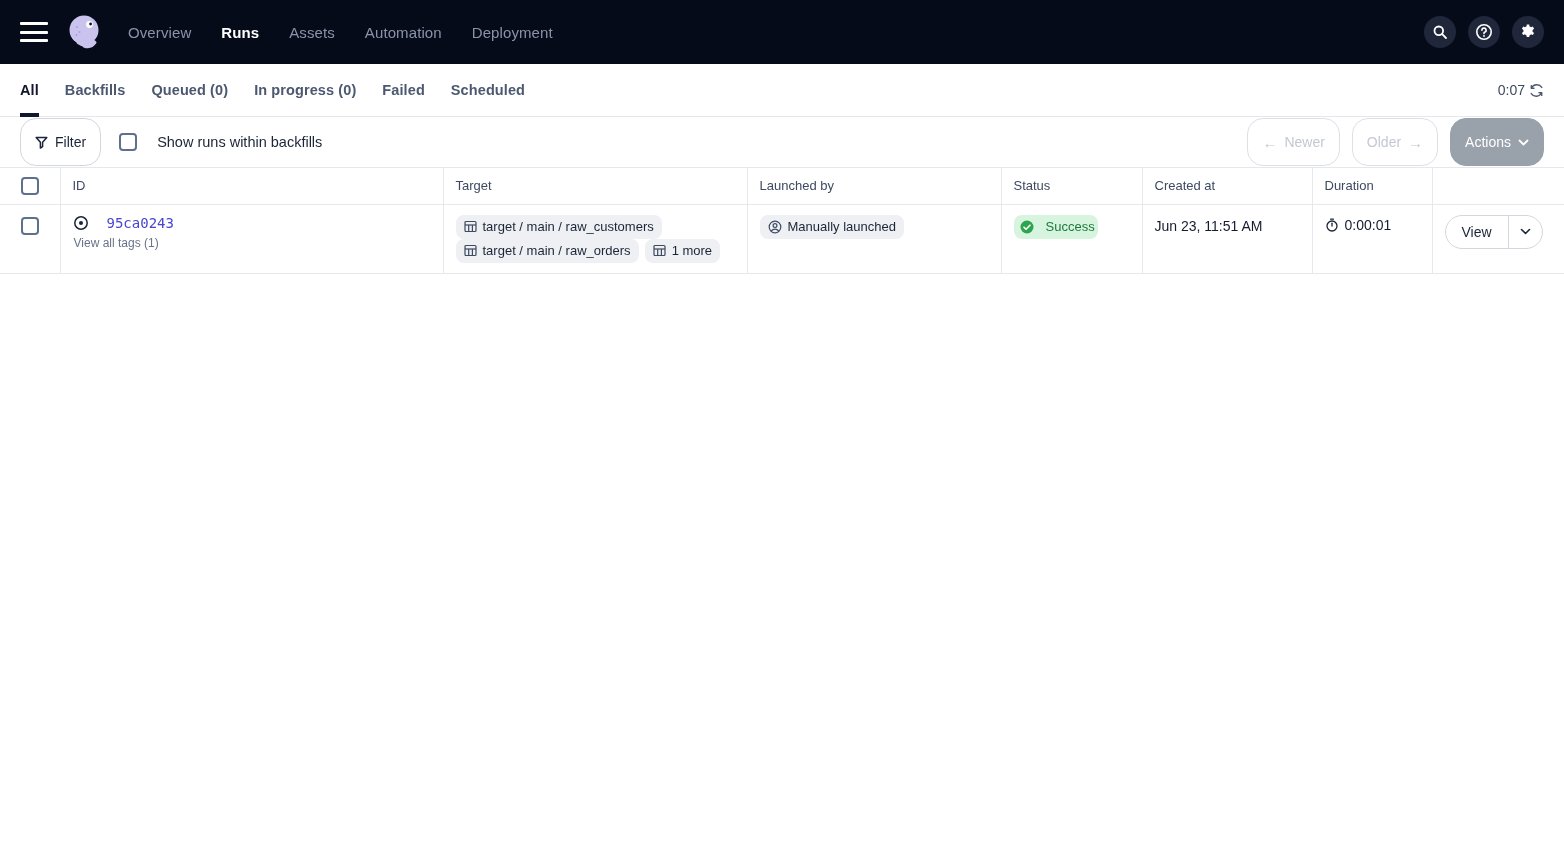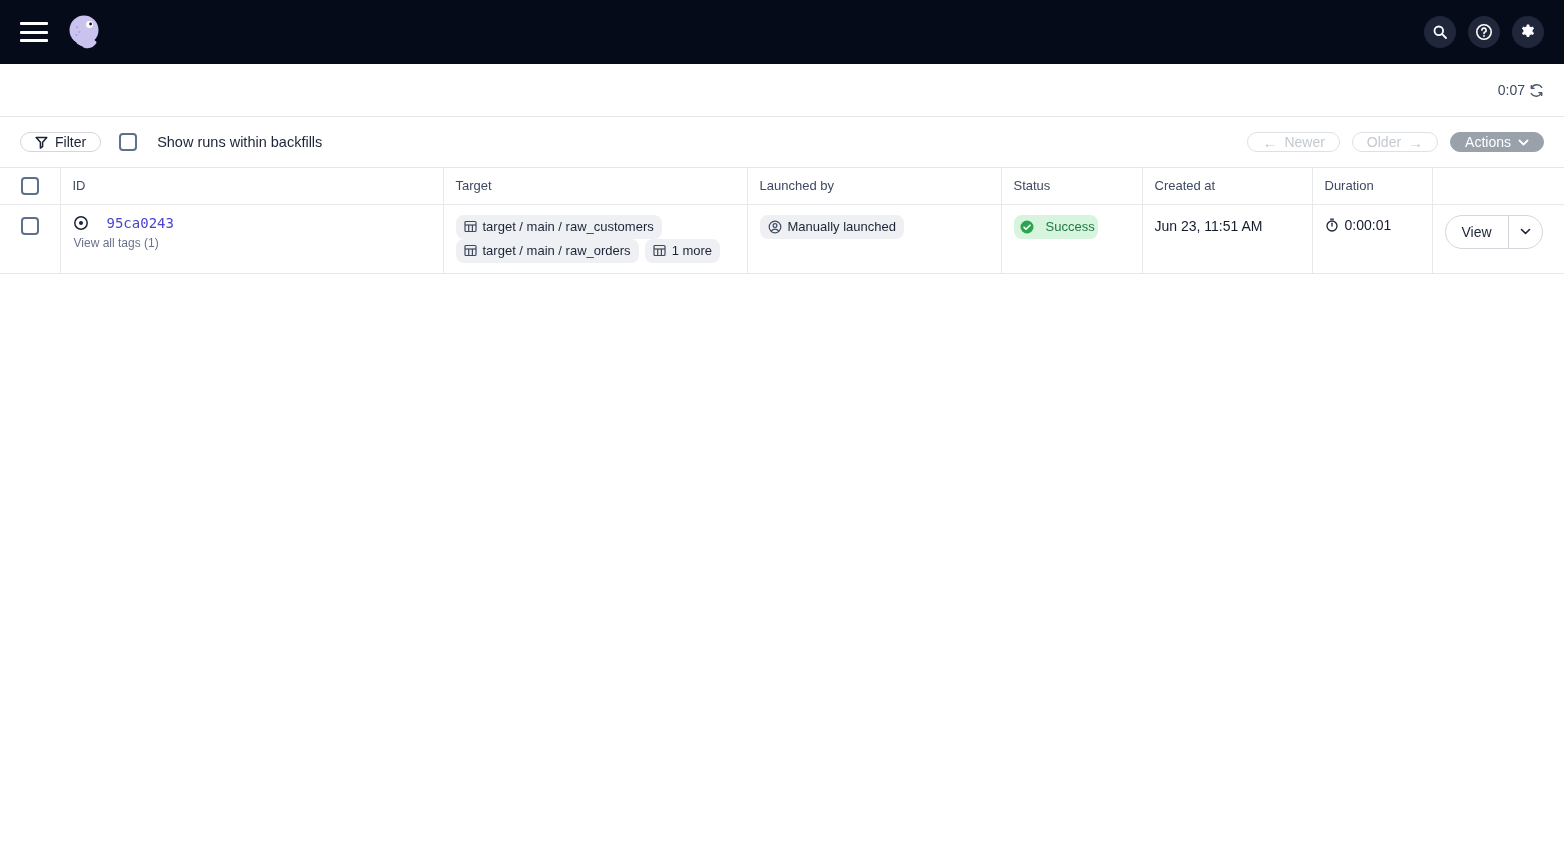--- a/index.html
+++ b/index.html
@@ -39,21 +39,21 @@
   .tabs-right { margin-left: auto; display: flex; align-items: center; gap: 4px; color: #3E4A61; }
   .timer { font-size: 14px; color: #3E4A61; }
   .refresh { color: #4C5870; display: flex; cursor: pointer; }
 
   
   .toolbar {
     height: 51px; display: flex; align-items: center; padding: 0 20px;
     border-bottom: 1px solid #E4E7EB;
   }
   .btn {
-    height: 20px; border-radius: 16px; border: 1px solid #D3D7DD; background: #ffffff;
+    height: 48px; border-radius: 16px; border: 1px solid #D3D7DD; background: #ffffff;
     display: inline-flex; align-items: center; gap: 7px; padding: 0 14px;
     font-size: 14px; color: #1B2537; cursor: pointer; font-family: "Liberation Sans", sans-serif;
   }
   .btn.disabled { color: #C3C9D2; border-color: #DDE0E5; cursor: default; }
   .btn.primary-disabled { background: #99A1AB; border-color: #99A1AB; color: #ffffff; }
   .checkbox {
     width: 18px; height: 18px; border: 2px solid #5E708C; border-radius: 4px; background: #fff; cursor: pointer;
   }
   .check-label { font-size: 14.5px; color: #1B2537; margin-left: 20px; cursor: pointer; }
   .toolbar .filter-btn { margin-right: 18px; }
@@ -130,20 +130,27 @@
       <circle cx="26.6" cy="13" r="1.4" fill="#10131F"></circle>
       <path d="M10 27 q7 8 18 2" stroke="#C9C3EE" stroke-width="3" fill="none" stroke-linecap="round"></path>
       <path d="M14 31.5 q8 6 16 -1" stroke="#C9C3EE" stroke-width="3" fill="none" stroke-linecap="round"></path>
       <path d="M20 35 q7 2.5 11 -3.5" stroke="#C9C3EE" stroke-width="3" fill="none" stroke-linecap="round"></path>
       <circle cx="13" cy="16" r="1" fill="#A9A1DE"></circle>
       <circle cx="15.5" cy="21" r="1" fill="#A9A1DE"></circle>
       <circle cx="12.5" cy="24" r="1" fill="#A9A1DE"></circle>
     </svg>
   </div>
 
+  <nav class="main-nav">
+    <span class="nav-item">Overview</span>
+    <span class="nav-item active">Runs</span>
+    <span class="nav-item">Assets</span>
+    <span class="nav-item">Automation</span>
+    <span class="nav-item">Deployment</span>
+  </nav>
 
   <div class="header-right">
     <div class="icon-circle">
       <svg width="16" height="16" viewBox="0 0 16 16" stroke="currentColor" stroke-width="1.8" fill="none" stroke-linecap="round">
         <circle cx="6.8" cy="6.8" r="4.3"></circle>
           <line x1="10.2" y1="10.2" x2="14" y2="14"></line>
       </svg>
     </div>
     <div class="icon-circle">
       <svg width="18" height="18" viewBox="0 0 18 18" fill="none">
@@ -155,20 +162,28 @@
     <div class="icon-circle">
       <svg width="18" height="18" viewBox="0 0 18 18" fill="currentColor">
         <path d="M9 5.6 a3.4 3.4 0 1 0 0 6.8 a3.4 3.4 0 0 0 0 -6.8 z m0 2 a1.4 1.4 0 1 1 0 2.8 a1.4 1.4 0 0 1 0 -2.8 z"></path>
         <path d="M7.8 1.5 h2.4 l0.35 1.9 a5.8 5.8 0 0 1 1.45 0.85 l1.85 -0.65 l1.2 2.1 l-1.5 1.25 a5.8 5.8 0 0 1 0 1.7 l1.5 1.25 l-1.2 2.1 l-1.85 -0.65 a5.8 5.8 0 0 1 -1.45 0.85 l-0.35 1.9 h-2.4 l-0.35 -1.9 a5.8 5.8 0 0 1 -1.45 -0.85 l-1.85 0.65 l-1.2 -2.1 l1.5 -1.25 a5.8 5.8 0 0 1 0 -1.7 l-1.5 -1.25 l1.2 -2.1 l1.85 0.65 a5.8 5.8 0 0 1 1.45 -0.85 z M9 6.4 a2.6 2.6 0 1 1 0 5.2 a2.6 2.6 0 0 1 0 -5.2 z"></path>
       </svg>
     </div>
   </div>
 </header>
 
 <div class="tabs-row">
+  <div class="tabs">
+    <span class="tab active">All</span>
+    <span class="tab">Backfills</span>
+    <span class="tab">Queued (0)</span>
+    <span class="tab">In progress (0)</span>
+    <span class="tab">Failed</span>
+    <span class="tab">Scheduled</span>
+  </div>
   <div class="tabs-right">
     <span class="timer">0:07</span>
     <span class="refresh">
       <svg width="15" height="15" viewBox="0 0 15 15" fill="none" stroke="currentColor" stroke-width="1.4" stroke-linecap="round">
         <path d="M12.8 4.4 a6 6 0 0 0 -10.3 0.6"></path>
         <path d="M2.2 10.6 a6 6 0 0 0 10.3 -0.6"></path>
         <path d="M2.3 2.6 v2.7 h2.7" stroke-linejoin="round"></path>
         <path d="M12.7 12.4 v-2.7 h-2.7" stroke-linejoin="round"></path>
       </svg>
     </span>

